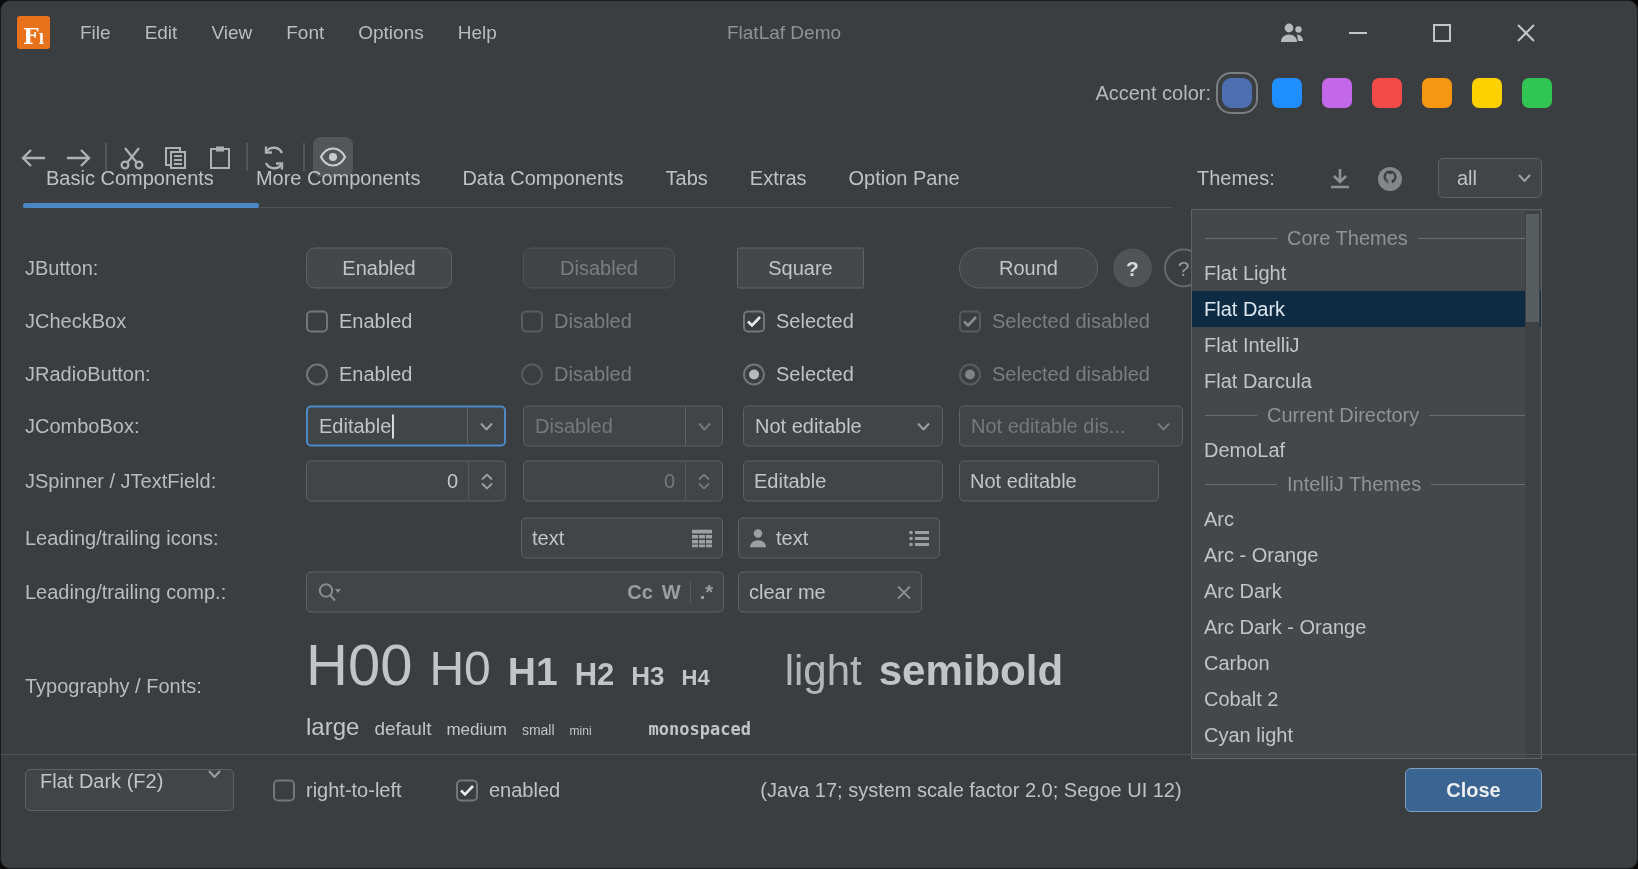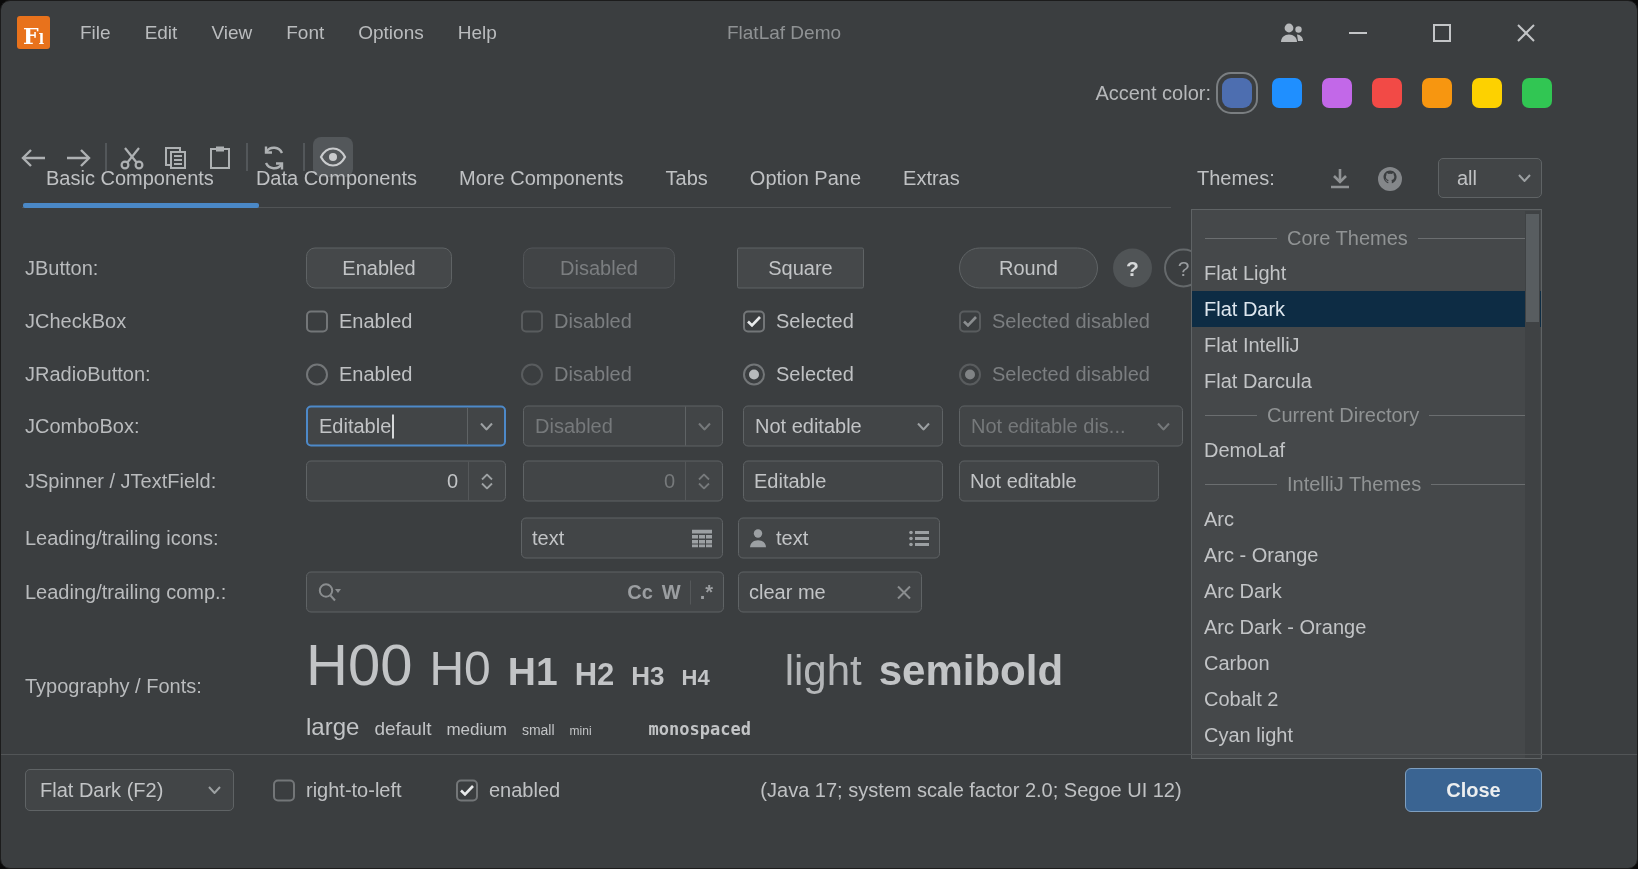--- a/index.html
+++ b/index.html
@@ -103,21 +103,21 @@
   .theme-list{position:absolute;left:1190px;top:208px;width:351px;height:550px;background:#45484a;border:1px solid #5f6365;overflow:hidden;padding-top:12px;}
   .tl-header{height:33px;display:flex;align-items:center;gap:10px;padding:0 13px;color:#909394;font-size:20px;}
   .tl-header i{flex:1;height:1px;background:#6b6e70;}
   .tl-item{height:36px;display:flex;align-items:center;padding-left:12px;font-size:20px;color:#c2c4c6;}
   .tl-item.selected{background:#0d2c44;color:#dde6ee;}
   .tl-scroll{position:absolute;right:1px;top:1px;width:15px;height:548px;background:#3f4244;}
   .tl-thumb{position:absolute;left:1px;top:3px;width:13px;height:108px;background:#585d60;}
 
   
   .footer-sep{position:absolute;left:0;top:753px;width:1638px;height:1px;background:#525557;}
-  .f-combo{position:absolute;left:24px;top:768px;width:209px;height:42px;border:1px solid #5f6365;border-radius:5px;background:#424547;display:flex;align-items:center;font-size:20px;color:#c2c4c6;padding:0 12px 0 14px;}
+  .f-combo{position:absolute;left:24px;top:768px;width:209px;height:42px;border:1px solid #5f6365;border-radius:5px;background:#424547;display:flex;font-size:20px;color:#c2c4c6;padding:0 12px 0 14px;}
   .f-combo .grow{flex:1;}
   .f-check1{position:absolute;left:272px;top:789px;transform:translateY(-50%);}
   .f-check2{position:absolute;left:455px;top:789px;transform:translateY(-50%);}
   .status{position:absolute;left:650px;top:789px;transform:translateY(-50%);width:640px;text-align:center;font-size:20px;color:#bfc1c3;white-space:nowrap;}
   .close-btn{position:absolute;left:1404px;top:767px;width:137px;height:44px;background:#3a6492;border:1px solid #7e9fc0;border-radius:6px;display:flex;align-items:center;justify-content:center;font-size:20px;font-weight:bold;color:#eceeef;}
 </style>
 </head>
 <body>
 
 <div class="window">
@@ -236,25 +236,25 @@
         <div class="swatch" style="background: rgb(253, 209, 0);"></div>
       </div>
     <div class="swatch-wrap" style="left:1521px">
         <div class="swatch" style="background: rgb(49, 198, 83);"></div>
       </div>
   </div>
 
   <div class="tabbar">
     <div class="tabs">
       <div class="tab">Basic Components</div>
+      <div class="tab">More Components</div>
       <div class="tab">Data Components</div>
-      <div class="tab">More Components</div>
       <div class="tab">Tabs</div>
+      <div class="tab">Extras</div>
       <div class="tab">Option Pane</div>
-      <div class="tab">Extras</div>
     </div>
     <div class="tab-underline-gray"></div>
     <div class="tab-underline-blue"></div>
 
     <div class="themes-label">Themes:</div>
     <div class="themes-tbtn" style="left:1322px">
       <svg width="24" height="24" viewBox="0 0 24 24" stroke="#8f9294" stroke-width="2.6" fill="none">
           <line x1="12" y1="2" x2="12" y2="14"></line>
           <polyline points="6,9 12,15 18,9"></polyline>
           <line x1="3" y1="20" x2="21" y2="20"></line>

